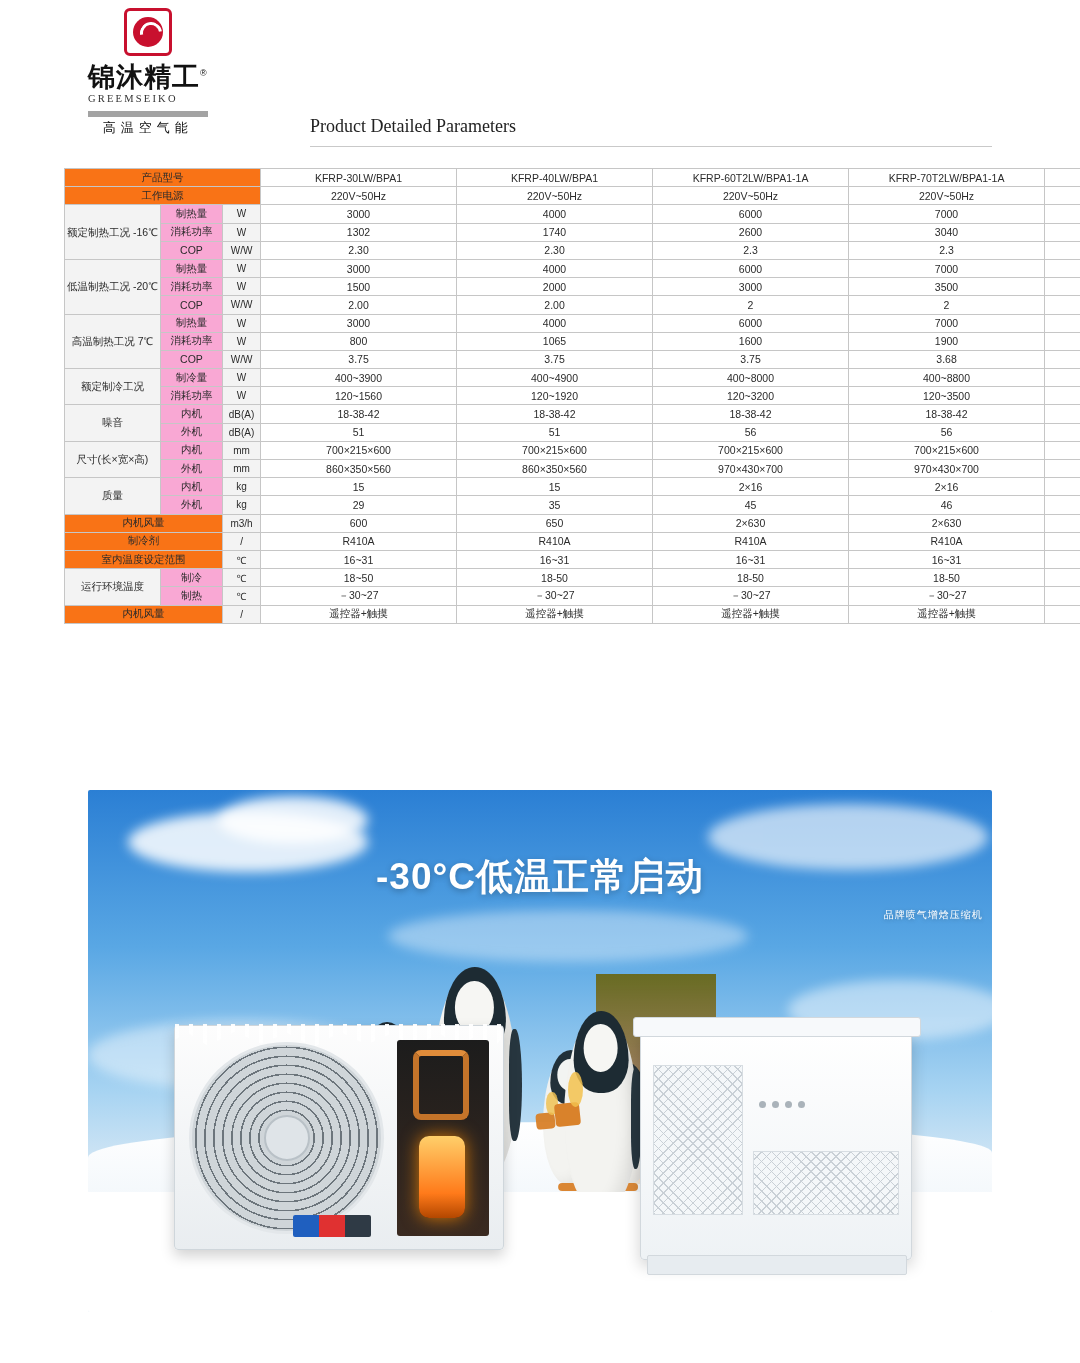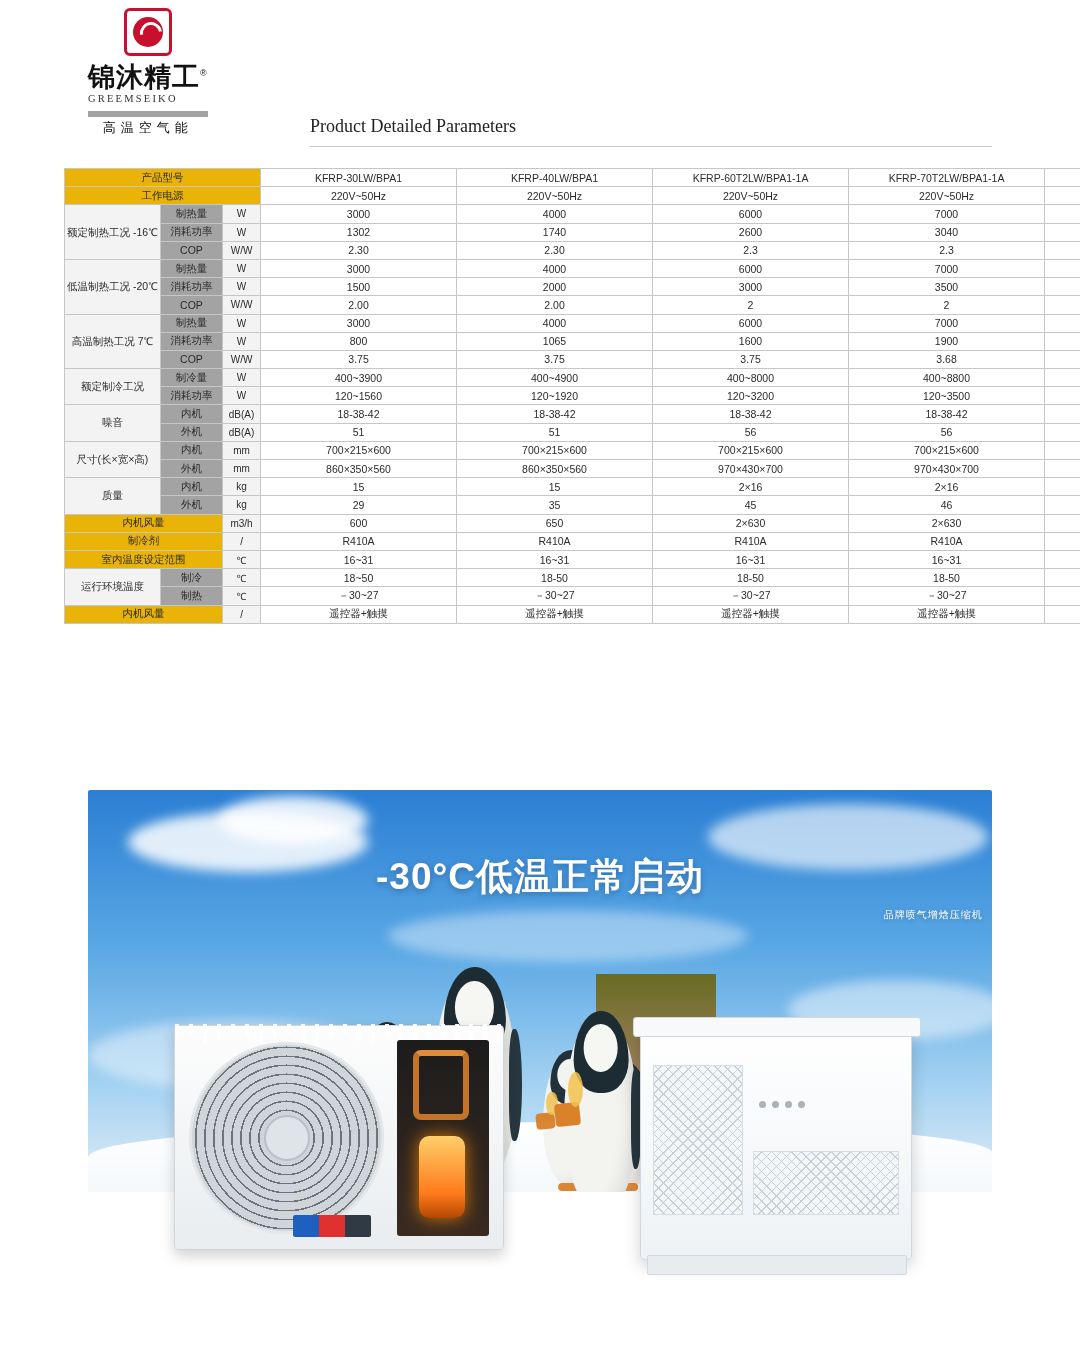--- a/index.html
+++ b/index.html
@@ -86,24 +86,24 @@
   table.spec td {
     border: 1px solid #c6c6c6;
     font-size: 10.5px;
     color: #2b2b2b;
     text-align: center;
     height: 18.2px;
     padding: 0 2px;
     white-space: nowrap;
     overflow: hidden;
   }
-  table.spec td.lbl { background: #eab308; }
+  table.spec td.lbl { background: #f97316; }
   table.spec td.unit { background: #f3f3f3; width: 38px; font-size: 10px; }
   table.spec td.grp { background: #f3f3f3; width: 96px; }
-  table.spec td.sub { background: #a3a3a3; width: 62px; }
+  table.spec td.sub { background: #f9a8d4; width: 62px; }
   table.spec td.val { background: #ffffff; }
   .col-model { width: 196px; }
   .two-line { line-height: 1.25; white-space: normal; }
 
   
   .hero {
     position: absolute; left: 88px; top: 790px;
     width: 904px; height: 522px;
     border-radius: 2px;
     overflow: hidden;

